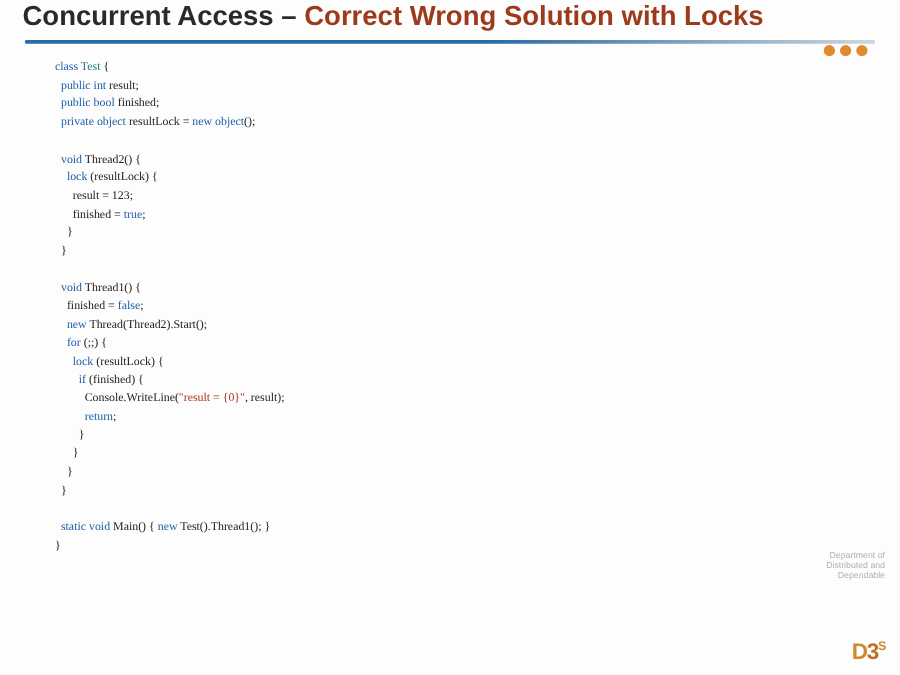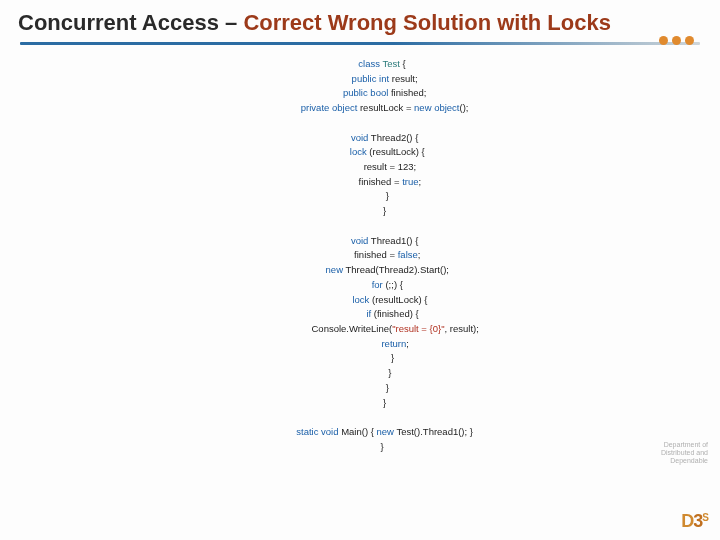--- a/index.html
+++ b/index.html
@@ -5,21 +5,21 @@
   * { margin: 0; padding: 0; box-sizing: border-box; }
   body {
     width: 720px;
     height: 540px;
     background: #fdfdfd;
     font-family: Arial, Helvetica, sans-serif;
     position: relative;
     overflow: hidden;
   }
   .title-area {
-    padding: 10px 18px 4px 18px;
+    padding: 0 18px 4px 18px;
   }
   .title {
     font-size: 22px;
     font-weight: bold;
     color: #2a2a2a;
   }
   .title .accent {
     color: #9c3a1a;
   }
   .rule-wrap {
@@ -35,27 +35,26 @@
     right: 26px;
     top: 36px;
     display: flex;
     gap: 4px;
   }
   .dot {
     width: 9px; height: 9px; border-radius: 50%;
     background: #e08a2e;
   }
   .code {
-    font-family: Liberation Sans, sans-serif;
+    font-family: Liberation Serif, serif;
     font-size: 9.5px;
     line-height: 1.55;
     color: #222;
     padding: 10px 0 0 44px;
     white-space: pre;
-    text-align: center;
   }
   .kw { color: #1a5fa8; }
   .typ { color: #2a7a7a; }
   .str { color: #b03020; }
   .footer-logo {
     position: absolute;
     right: 12px;
     bottom: 8px;
     text-align: right;
     font-size: 7px;

